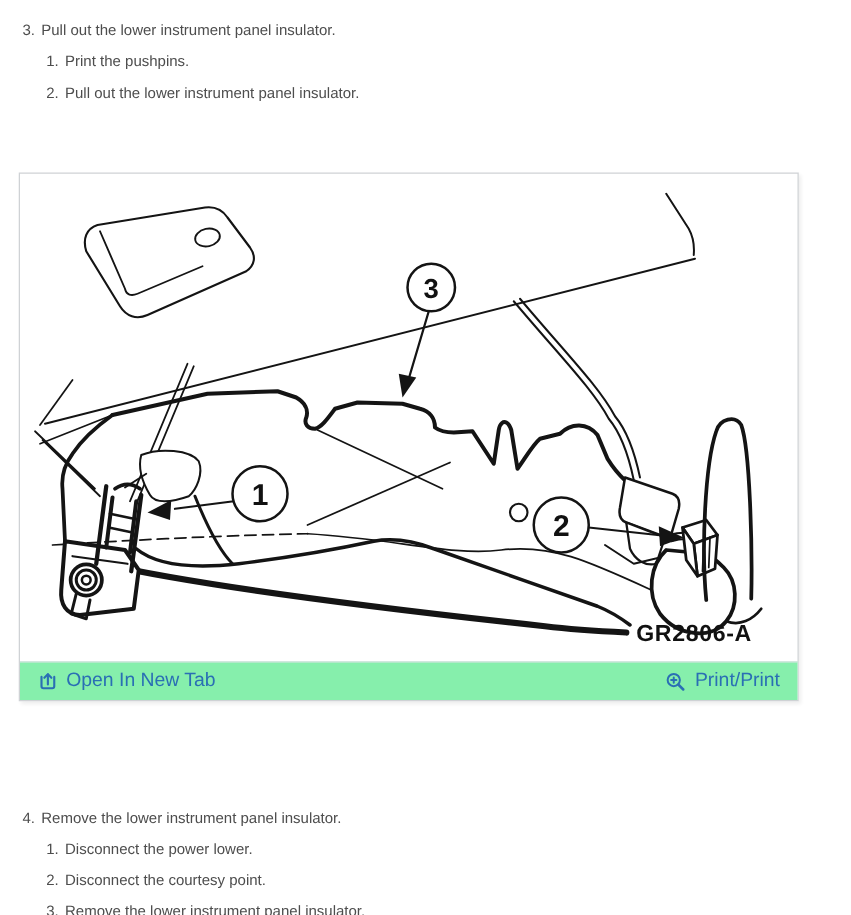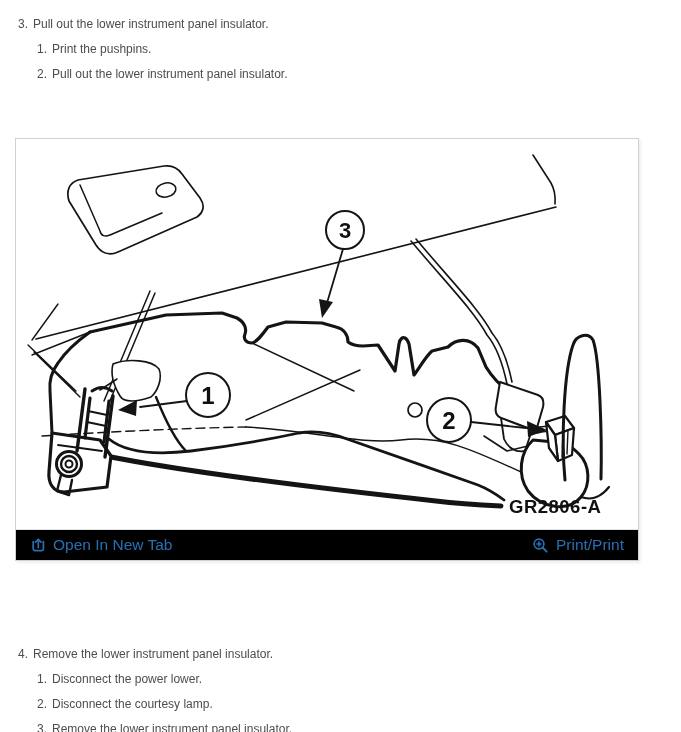--- a/index.html
+++ b/index.html
@@ -11,21 +11,21 @@
   #steps-top{top:12px;}
   #steps-bottom{top:642px;}
   .figure-panel{
     position:absolute;left:15px;top:138px;width:622px;height:421px;
     background:#ffffff;border:1px solid #cfd2d5;
     box-shadow:2px 2px 3px rgba(0,0,0,0.07);
   }
   .drawing-wrap{width:622px;height:389px;overflow:hidden;}
   .figure-toolbar{
     position:absolute;left:0;bottom:0;width:100%;height:31px;
-    background:#000000;border-top:1px solid #e0e3e7;
+    background:#86efac;border-top:1px solid #e0e3e7;
     display:flex;align-items:center;justify-content:space-between;
     box-sizing:border-box;padding:0 14px;
   }
   .tool-link{
     display:flex;align-items:center;gap:7px;
     color:#2a6fb4;font-size:15.5px;text-decoration:none;cursor:pointer;
   }
   .tool-link svg{display:block;}
   svg text.callout-num{font-family:"Liberation Sans",sans-serif;font-weight:bold;fill:#111;}
   svg text.fig-code{font-family:"Liberation Sans",sans-serif;font-weight:bold;fill:#111;letter-spacing:0.5px;}
@@ -136,15 +136,15 @@
         </svg>
       </span>
       <span>Print/Print</span>
     </a>
   </div>
 </div>
 
 <div class="steps" id="steps-bottom">
   <div class="main"><span class="num">4.</span><span>Remove the lower instrument panel insulator.</span></div>
   <div class="sub"><span class="num">1.</span><span>Disconnect the power lower.</span></div>
-  <div class="sub"><span class="num">2.</span><span>Disconnect the courtesy lamp.</span></div>
+  <div class="sub"><span class="num">2.</span><span>Disconnect the courtesy point.</span></div>
   <div class="sub"><span class="num">3.</span><span>Remove the lower instrument panel insulator.</span></div>
 </div>
 
 </body></html>

